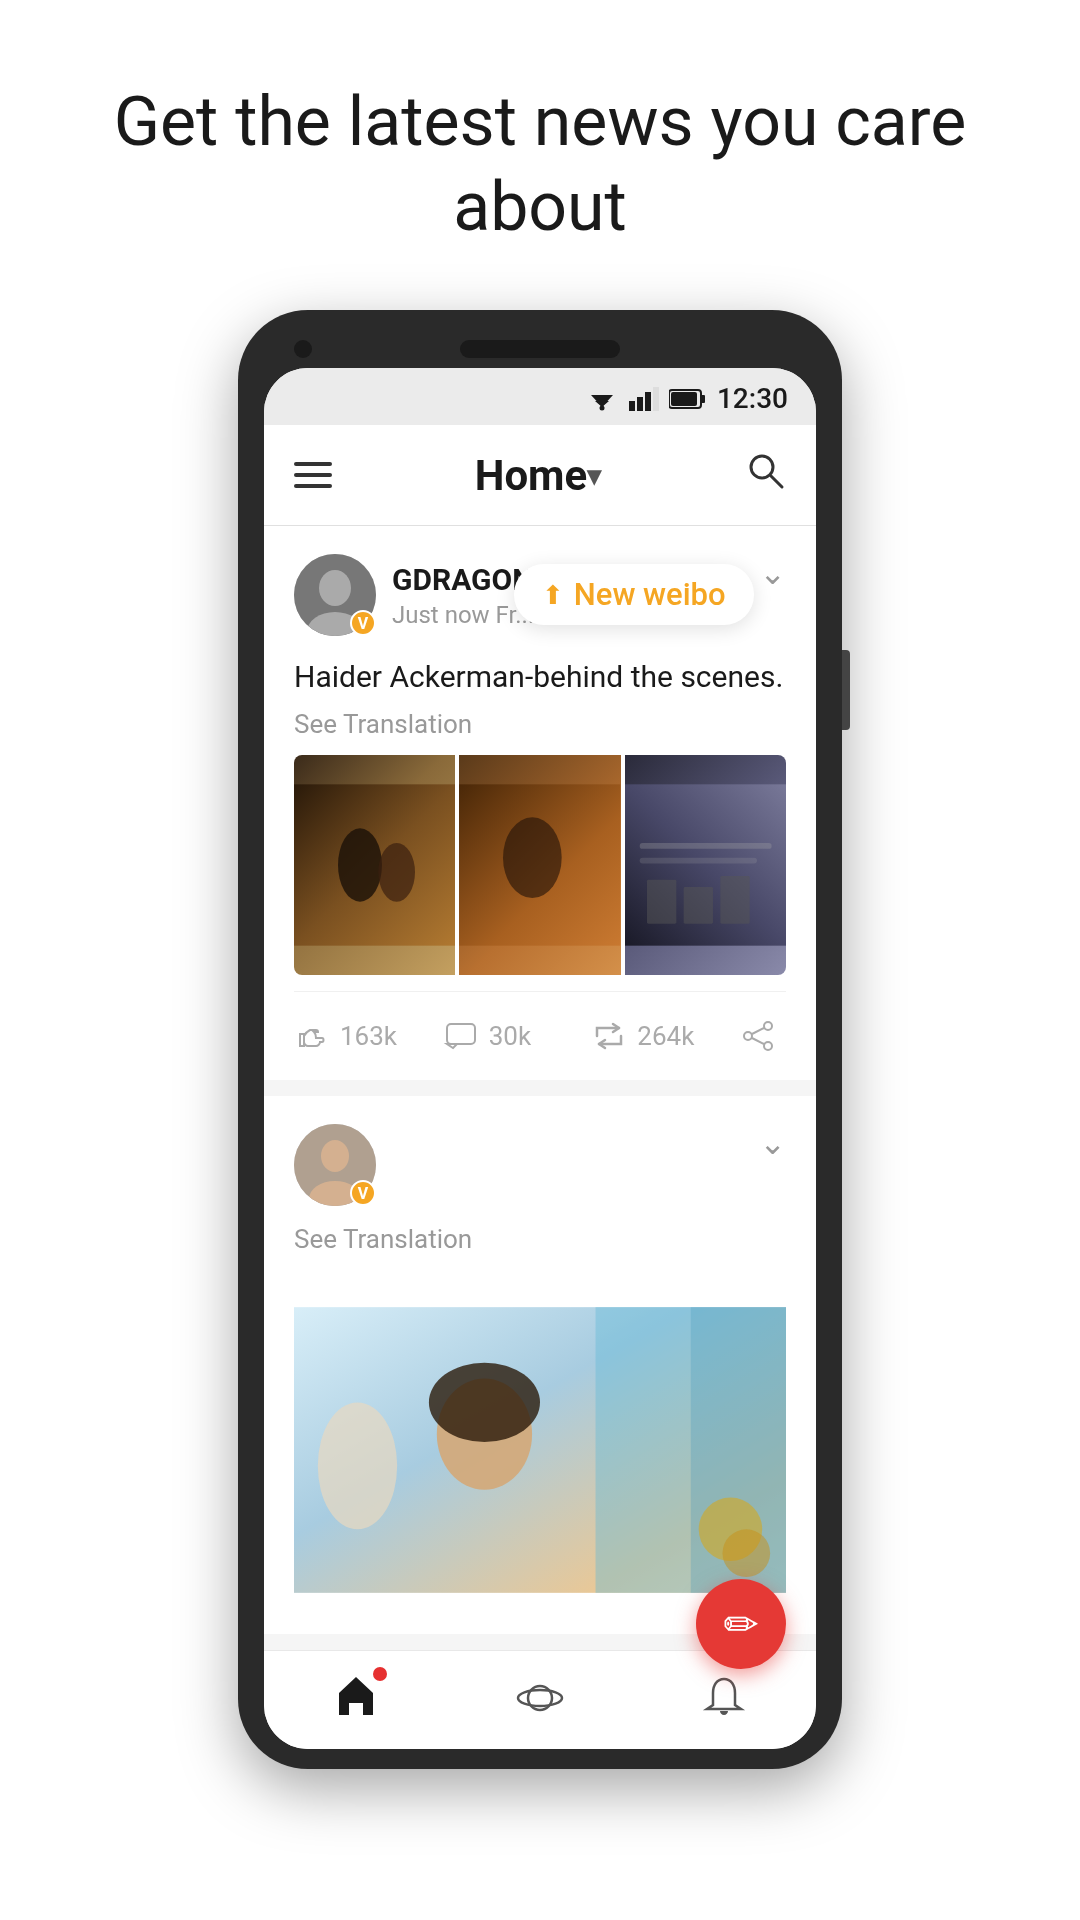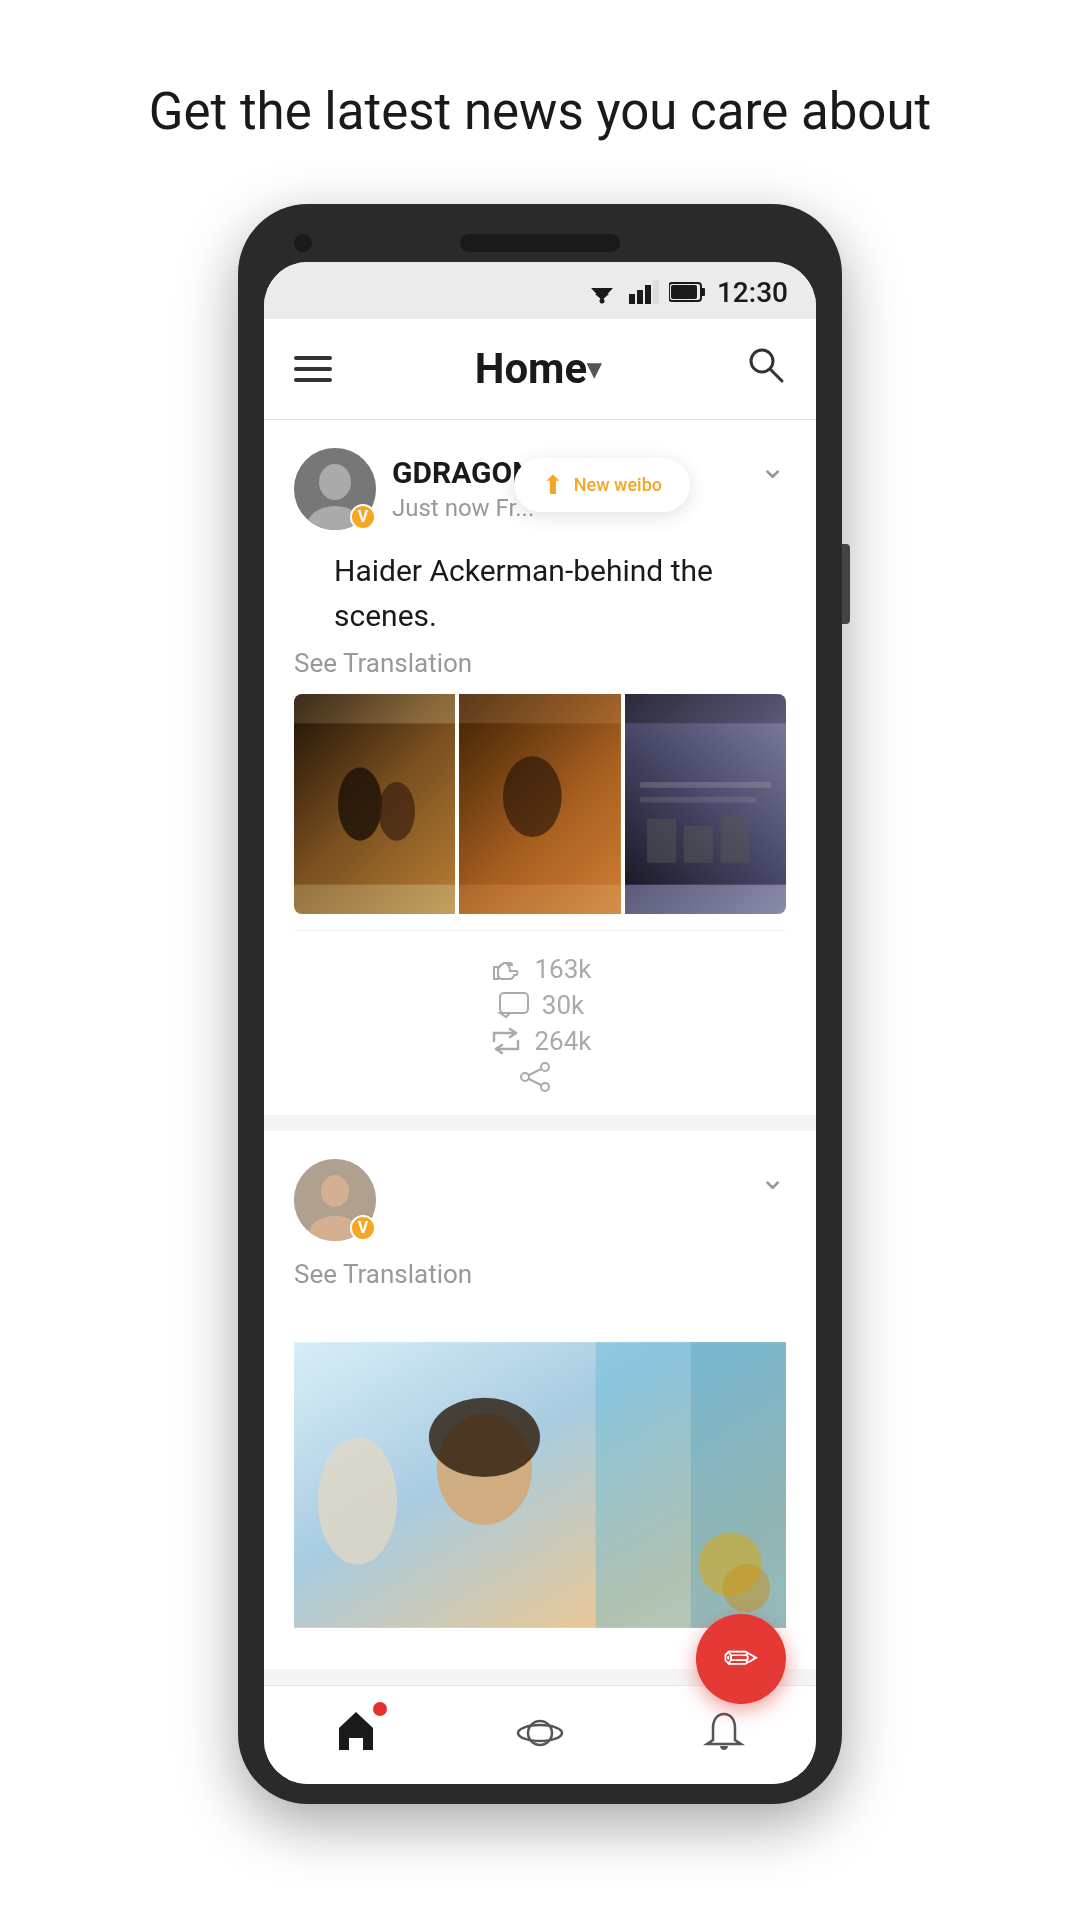--- a/index.html
+++ b/index.html
@@ -9,21 +9,21 @@
       min-height: 1920px;
       background: #ffffff;
       font-family: 'Roboto', Arial, sans-serif;
       display: flex;
       flex-direction: column;
       align-items: center;
     }
 
     
     .page-headline {
-      font-size: 51px;
+      font-size: 68px;
       font-weight: 400;
       color: #1a1a1a;
       text-align: center;
       padding: 80px 60px 60px 60px;
       line-height: 1.25;
     }
 
     
     .phone-frame {
       width: 604px;
@@ -215,32 +215,31 @@
       align-items: center;
       gap: 10px;
       box-shadow: 0 4px 20px rgba(0,0,0,0.12);
       white-space: nowrap;
     }
     .new-weibo-tooltip .tooltip-arrow {
       color: #f5a623;
       font-size: 26px;
     }
     .new-weibo-tooltip .tooltip-text {
-      font-size: 18px;
+      font-size: 31px;
       color: #f5a623;
       font-weight: 500;
     }
 
     
     .post-text {
       font-size: 30px;
       color: #1a1a1a;
       margin-bottom: 10px;
       line-height: 1.5;
-      margin-left: 40px;
     }
     .post-text .mention {
       color: #1d9bf0;
     }
     .see-translation {
       font-size: 26px;
       color: #999;
       margin-bottom: 16px;
       cursor: pointer;
     }
@@ -260,24 +259,23 @@
       overflow: hidden;
     }
     .img-gdragon1 { background: linear-gradient(135deg, #3a2a1a 0%, #8a6a3a 40%, #c4a060 100%); }
     .img-gdragon2 { background: linear-gradient(135deg, #5a3a1a 0%, #b87030 60%, #d4904a 100%); }
     .img-gdragon3 { background: linear-gradient(135deg, #2a2a3a 0%, #5a5a7a 50%, #8a8aaa 100%); }
 
     
     .post-actions {
       display: flex;
       align-items: center;
-      padding: 20px 0;
+      padding: 26px 0;
       border-top: 1px solid #f0f0f0;
       margin-top: 16px;
-      flex-direction: column;
     }
     .action-item {
       display: flex;
       align-items: center;
       gap: 10px;
       flex: 1;
       cursor: pointer;
     }
     .action-count {
       font-size: 26px;

